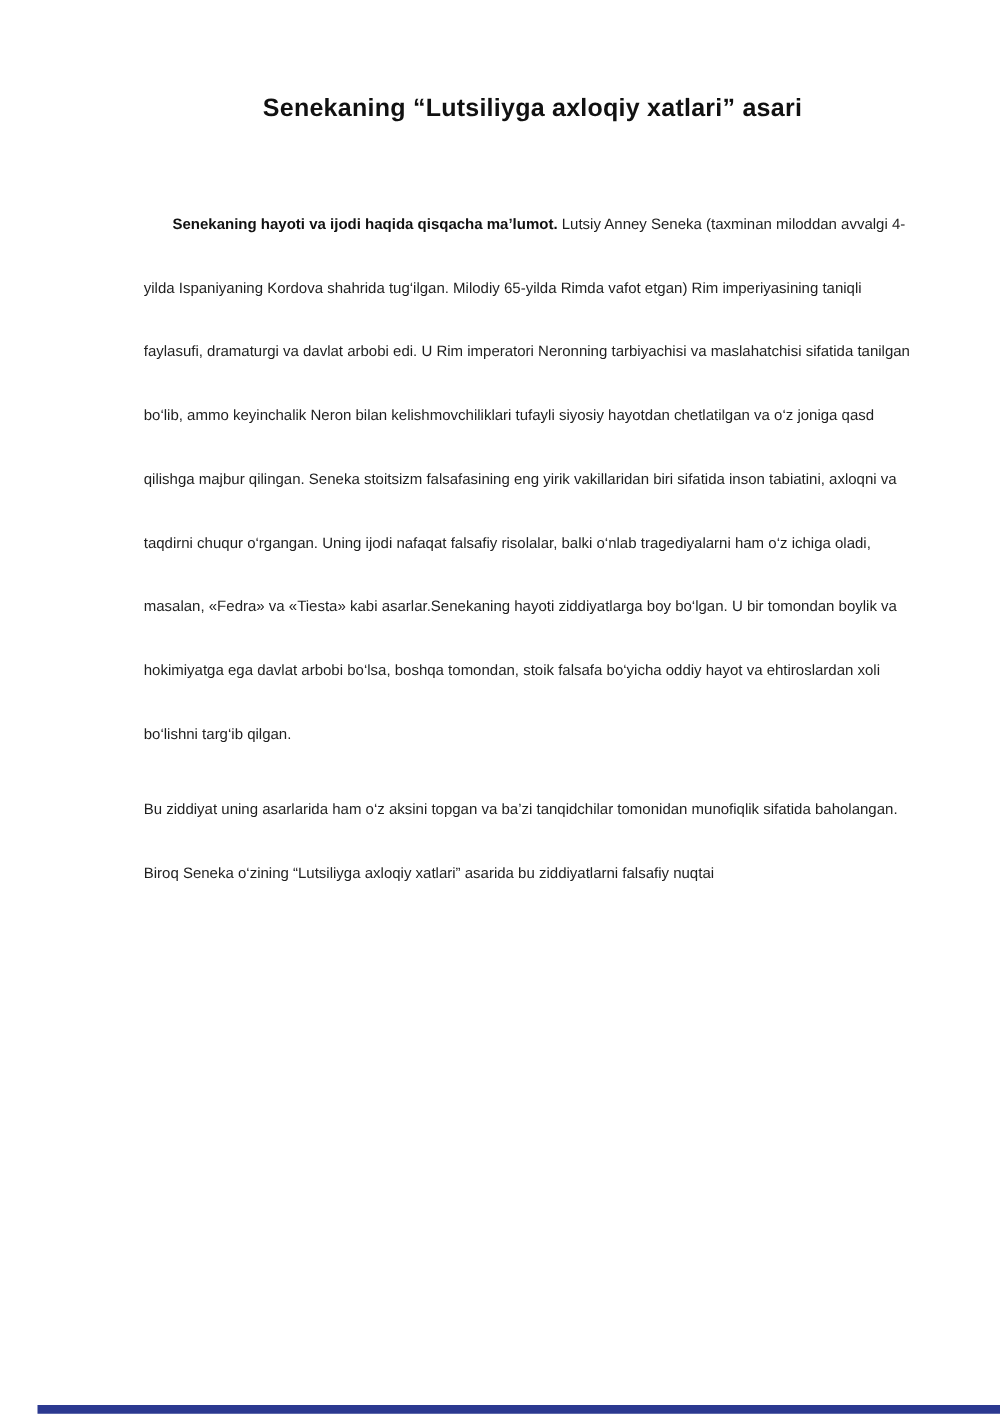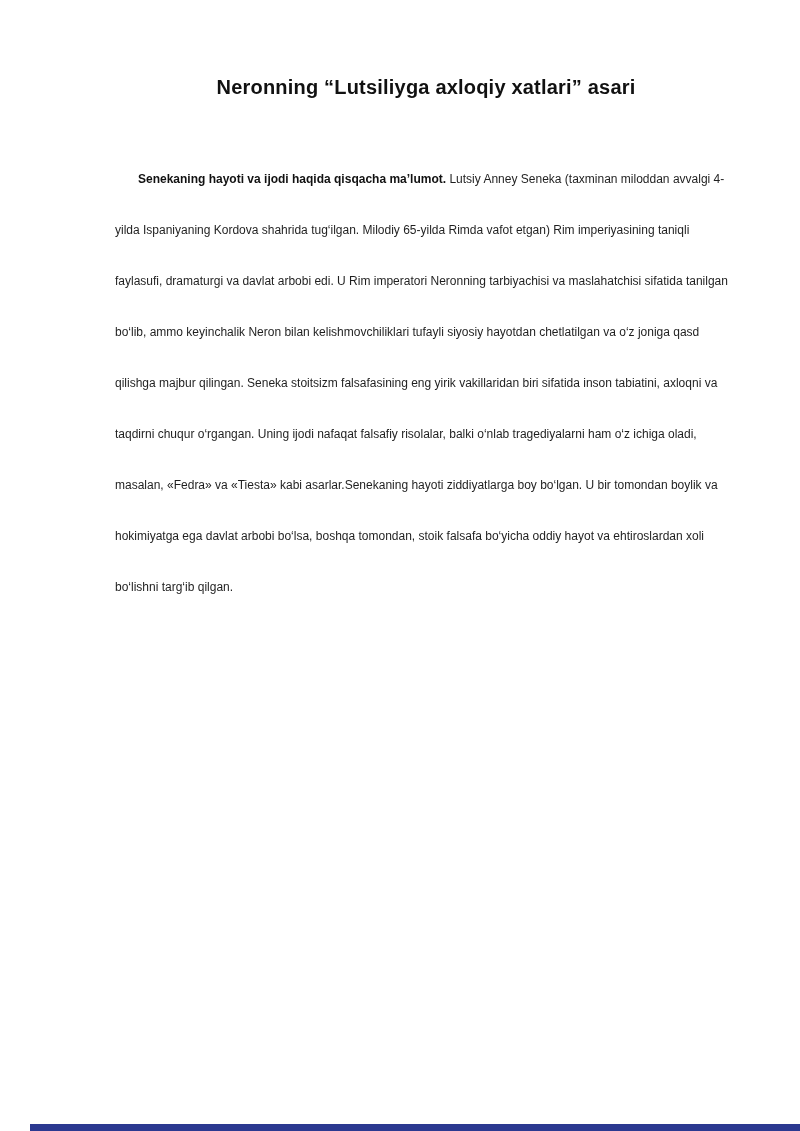--- a/index.html
+++ b/index.html
@@ -54,22 +54,25 @@
     bottom: 0;
     height: 7px;
     
   }
 </style>
 </head>
 <body>
 
 <div class="doc-column">
 
-  <h1 class="doc-title" data-bind="document.title">Neronning “Lutsiliyga axloqiy xatlari” asari</h1>
+  <h1 class="doc-title" data-bind="document.title">Senekaning “Lutsiliyga axloqiy xatlari” asari</h1>
 
   <p class="para first">
     <strong data-bind="document.paragraphs.0.lead_bold">Senekaning hayoti va ijodi haqida qisqacha ma’lumot.</strong><span data-bind="document.paragraphs.0.text"> Lutsiy Anney Seneka (taxminan miloddan avvalgi 4-yilda Ispaniyaning Kordova shahrida tug‘ilgan. Milodiy 65-yilda Rimda vafot etgan) Rim imperiyasining taniqli faylasufi, dramaturgi va davlat arbobi edi. U Rim imperatori Neronning tarbiyachisi va maslahatchisi sifatida tanilgan bo‘lib, ammo keyinchalik Neron bilan kelishmovchiliklari tufayli siyosiy hayotdan chetlatilgan va o‘z joniga qasd qilishga majbur qilingan. Seneka stoitsizm falsafasining eng yirik vakillaridan biri sifatida inson tabiatini, axloqni va taqdirni chuqur o‘rgangan. Uning ijodi nafaqat falsafiy risolalar, balki o‘nlab tragediyalarni ham o‘z ichiga oladi, masalan, «Fedra» va «Tiesta» kabi asarlar.Senekaning hayoti ziddiyatlarga boy bo‘lgan. U bir tomondan boylik va hokimiyatga ega davlat arbobi bo‘lsa, boshqa tomondan, stoik falsafa bo‘yicha oddiy hayot va ehtiroslardan xoli bo‘lishni targ‘ib qilgan.</span>
   </p>
 
+  <p class="para second">
+    <span data-bind="document.paragraphs.1.text">Bu ziddiyat uning asarlarida ham o‘z aksini topgan va ba’zi tanqidchilar tomonidan munofiqlik sifatida baholangan. Biroq Seneka o‘zining “Lutsiliyga axloqiy xatlari” asarida bu ziddiyatlarni falsafiy nuqtai</span>
+  </p>
 
 </div>
 
 <div class="bottom-accent-bar" data-bind-style="backgroundColor:accent.bottom_bar_color" style="background-color: rgb(43, 57, 144);"></div>
 
 </body></html>

